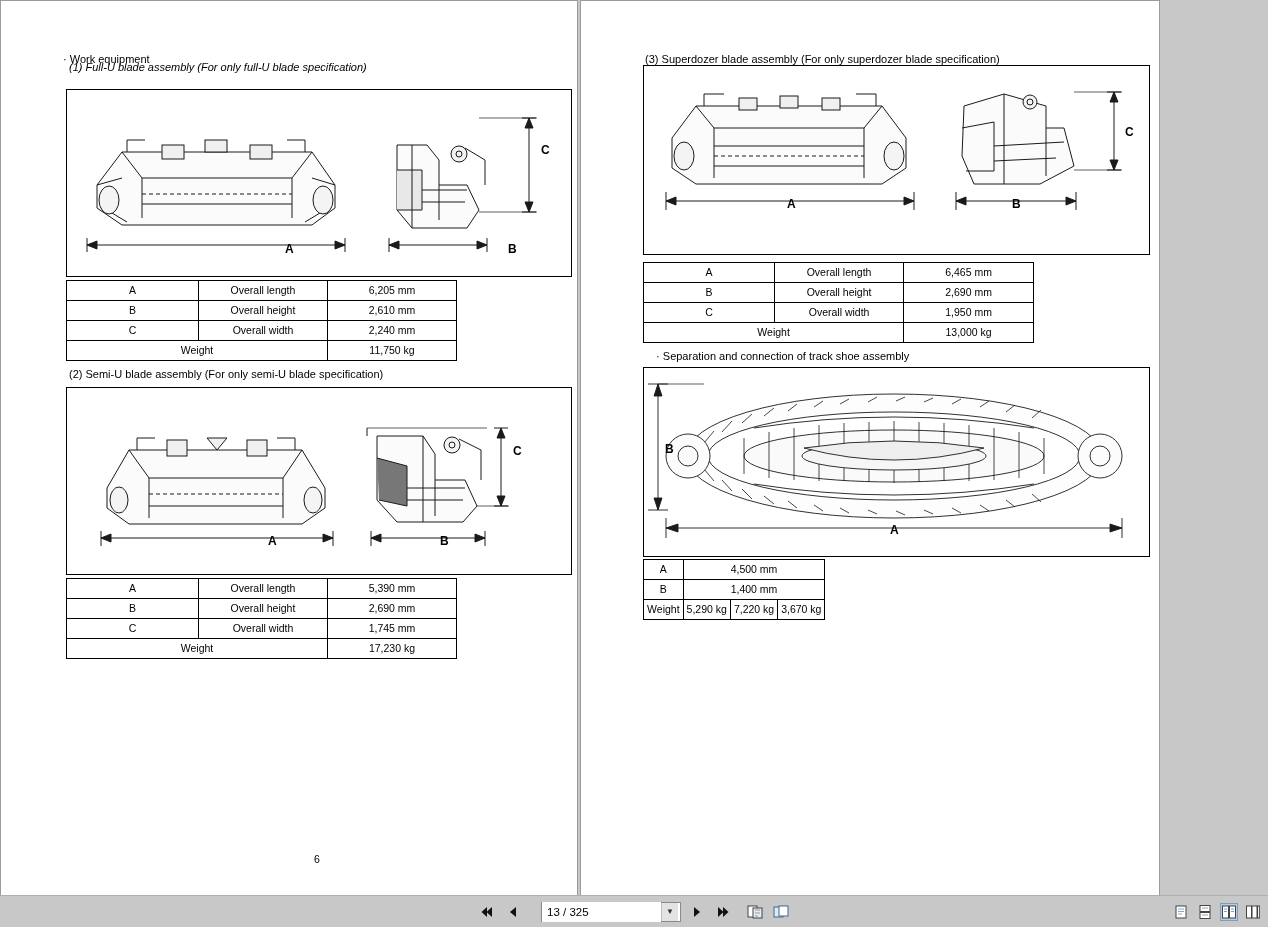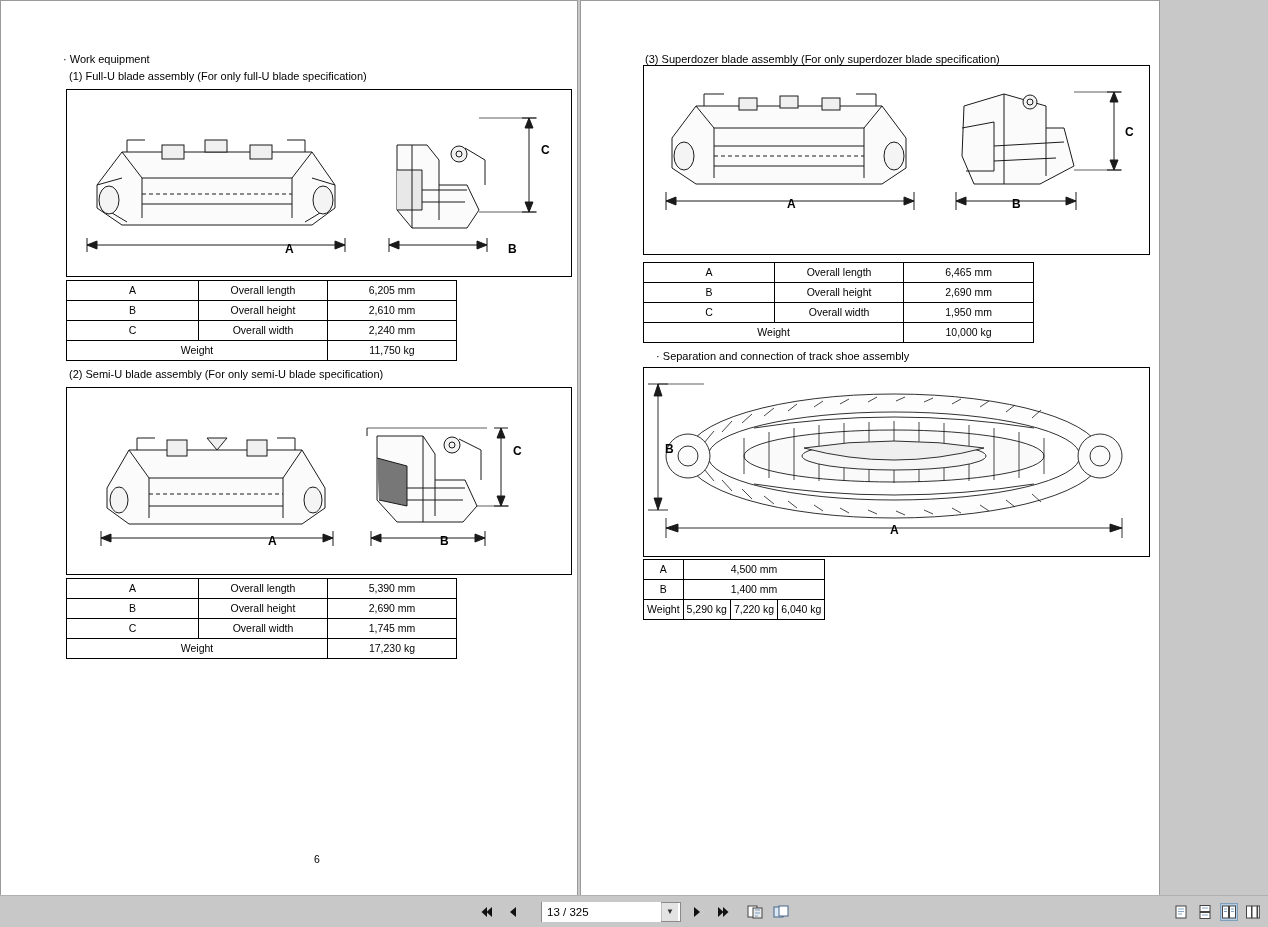--- a/index.html
+++ b/index.html
@@ -65,21 +65,21 @@
 <body>
 
 <div class="viewer">
 
   <div class="pages">
 
     <div class="page page-left">
       <div class="content">
 
         <div class="lbl" style="left:62px;top:52px;">· Work equipment</div>
-        <div class="lbl" style="left:68px;top:69px;">(1) Full-U blade assembly (For only full-U blade specification)</div>
+        <div class="lbl" style="left:68px;top:60px;font-style:italic;">(1) Full-U blade assembly (For only full-U blade specification)</div>
 
         <div class="figbox" style="left:65px;top:88px;width:504px;height:186px;">
           <svg width="502" height="184" viewBox="0 0 502 184">
             <g fill="none" stroke="#1a1a1a" stroke-width="1">
 
               <path d="M30 95 L55 62 L245 62 L268 95 L268 118 L245 135 L55 135 L30 118 Z" fill="#fbfbfb"></path>
               <path d="M55 62 L75 88 L225 88 L245 62"></path>
               <path d="M75 88 L75 128 M225 88 L225 128"></path>
               <path d="M30 95 L55 88 M268 95 L245 88"></path>
               <rect x="95" y="55" width="22" height="14" fill="#f0f0f0"></rect>
@@ -285,21 +285,21 @@
             <td>Overall height</td>
             <td>2,690 mm</td>
           </tr>
           <tr>
             <td>C</td>
             <td>Overall width</td>
             <td>1,950 mm</td>
           </tr>
           <tr>
             <td colspan="2">Weight</td>
-            <td>10,000 kg</td>
+            <td>13,000 kg</td>
           </tr>
         </tbody>
           </table>
 
         <div class="lbl" style="left:63px;top:349px;margin-left:12px;">· Separation and connection of track shoe assembly</div>
 
         <div class="figbox" style="left:62px;top:366px;width:505px;height:188px;">
           <svg width="503" height="186" viewBox="0 0 503 186">
             <g fill="none" stroke="#1a1a1a" stroke-width="0.9">
               <ellipse cx="250" cy="88" rx="208" ry="62" fill="#fdfdfd"></ellipse>
@@ -345,21 +345,21 @@
             <td colspan="3">4,500 mm</td>
           </tr>
           <tr>
             <td>B</td>
             <td colspan="3">1,400 mm</td>
           </tr>
           <tr>
             <td>Weight</td>
             <td>5,290 kg</td>
             <td>7,220 kg</td>
-            <td>6,040 kg</td>
+            <td>3,670 kg</td>
           </tr>
         </tbody>
           </table>
 
       </div>
     </div>
   </div>
 
   <div class="toolbar">
     <div class="tb-center">

